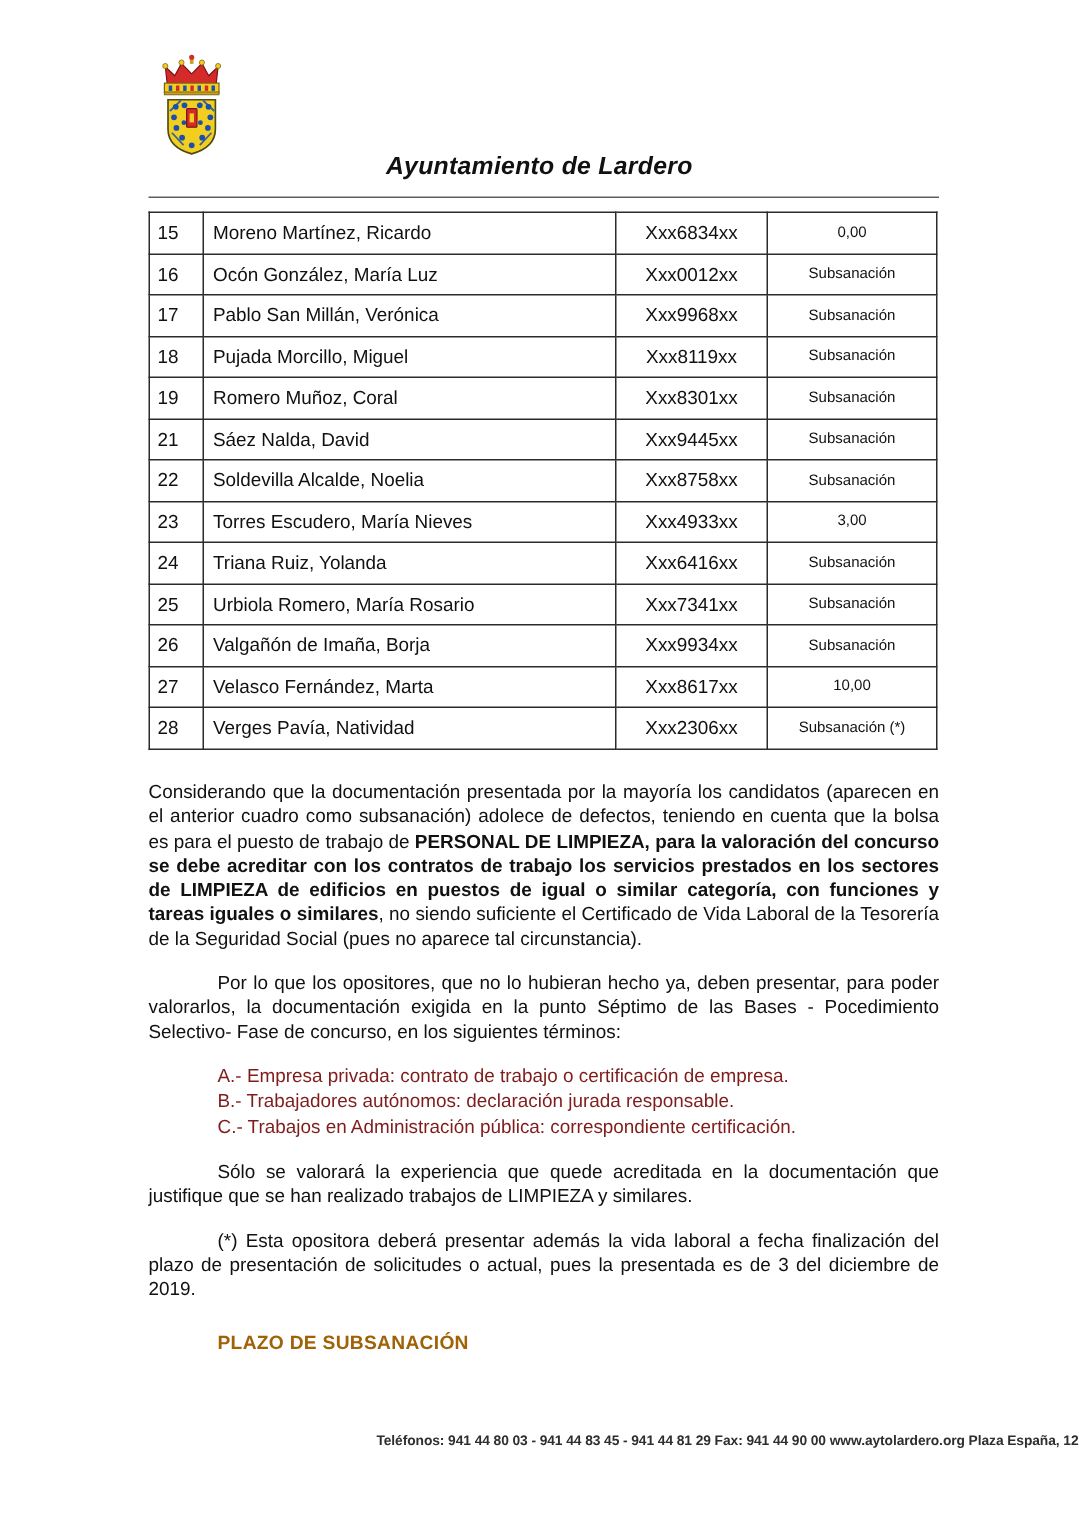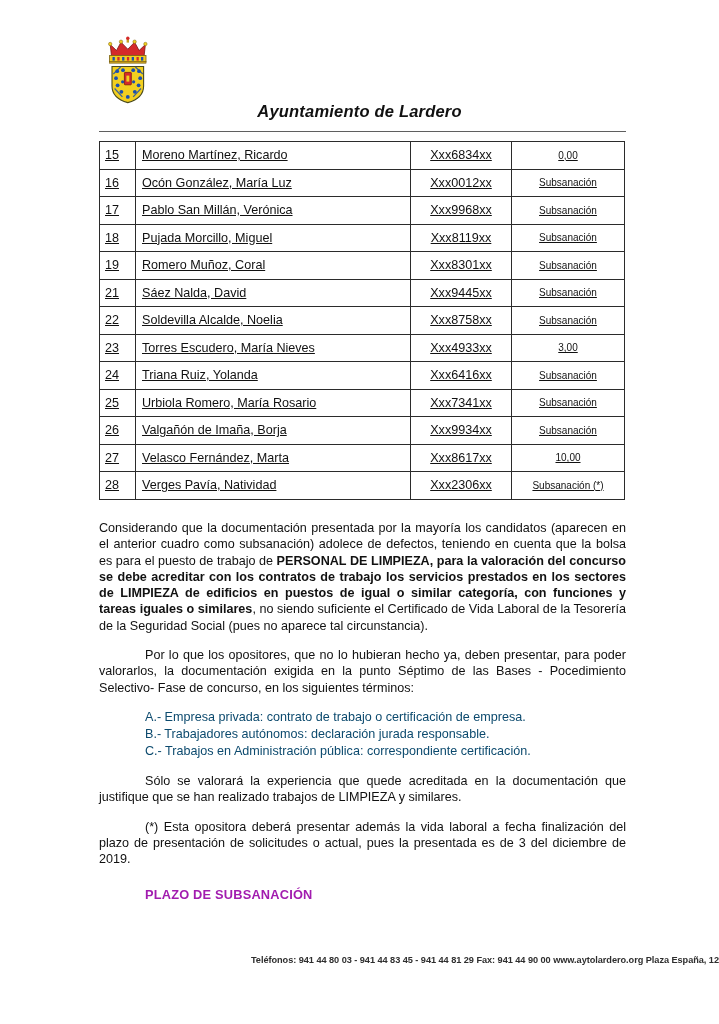--- a/index.html
+++ b/index.html
@@ -68,21 +68,20 @@
     left: 99px;
     top: 141px;
     width: 512px;
   }
 
   table.roster {
     border-collapse: collapse;
     width: 512px;
     table-layout: fixed;
     background: #ffffff;
-    text-decoration: underline;
   }
 
   table.roster td {
     border: 1px solid #2b2b2b;
     font-size: 12.6px;
     color: #111111;
     height: 26.5px;
     padding: 0 0 0 4px;
     vertical-align: middle;
     line-height: 1.15;
@@ -118,31 +117,31 @@
   p.para b { font-weight: bold; }
 
   ul.reqs {
     list-style: none;
     margin: 0 0 13px 0;
     padding: 0 0 0 46px;
   }
   ul.reqs li {
     font-size: 12.6px;
     line-height: 17px;
-    color: #0c4a6e;
+    color: #7f1d1d;
     white-space: nowrap;
   }
 
   .section-heading {
     margin: 0;
     padding-left: 46px;
     font-size: 12.8px;
     font-weight: bold;
     letter-spacing: 0.2px;
-    color: #a21caf;
+    color: #a16207;
   }
 
   
   .gap-before-list { margin-top: 16px; }
   .gap-para        { margin-top: 17px; }
   .gap-heading     { margin-top: 20px; }
 
   
   .footer {
     position: absolute;

